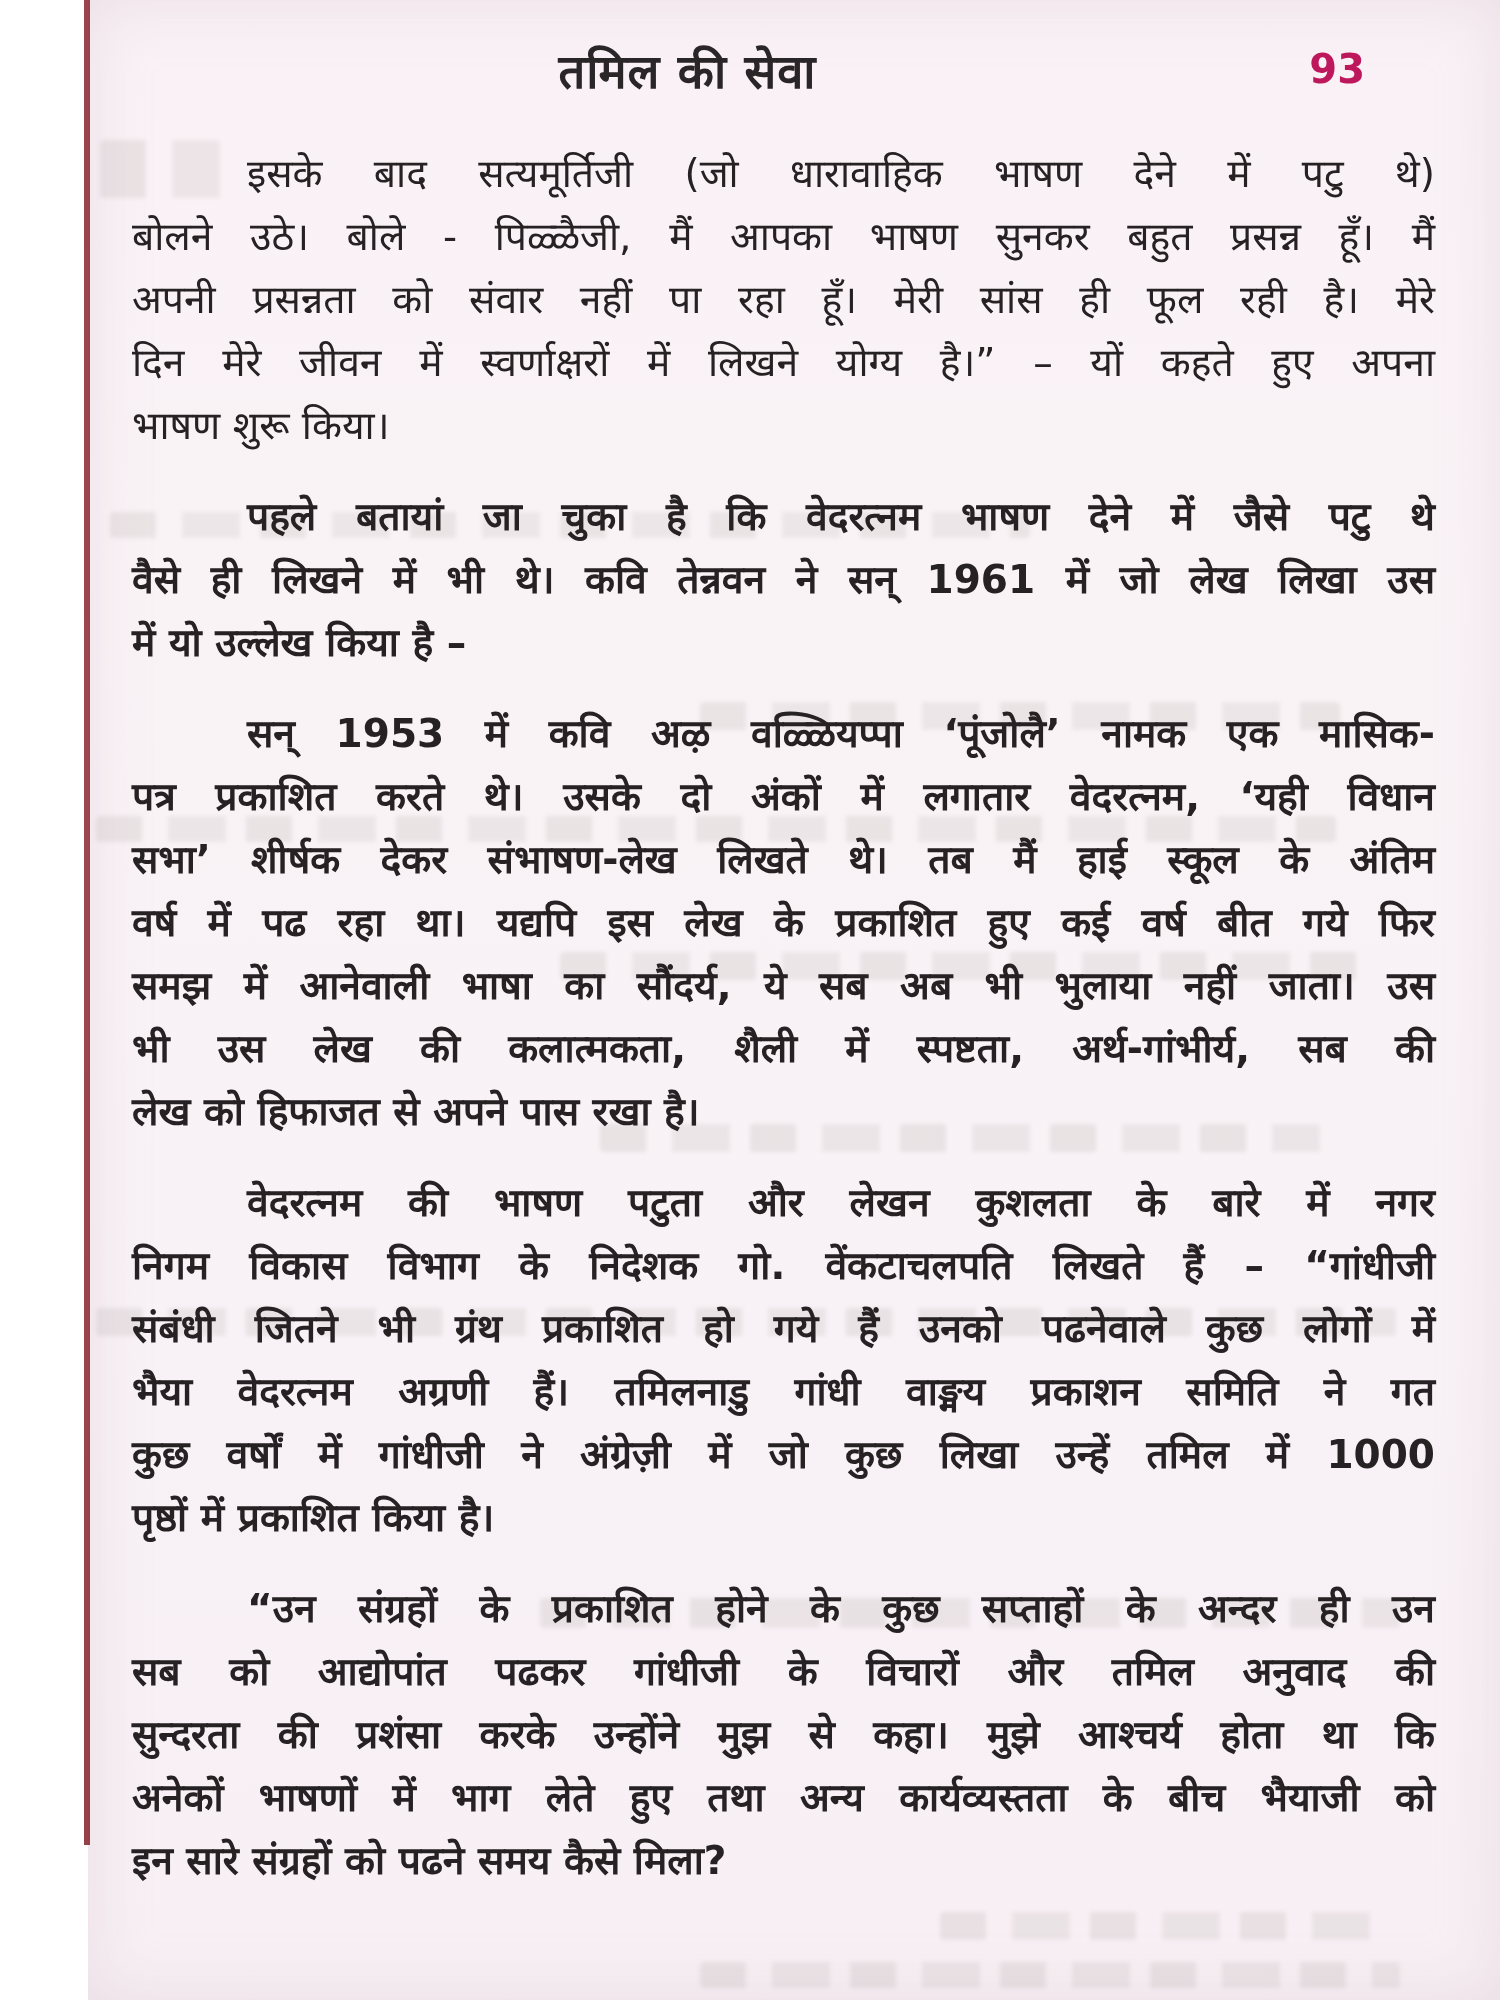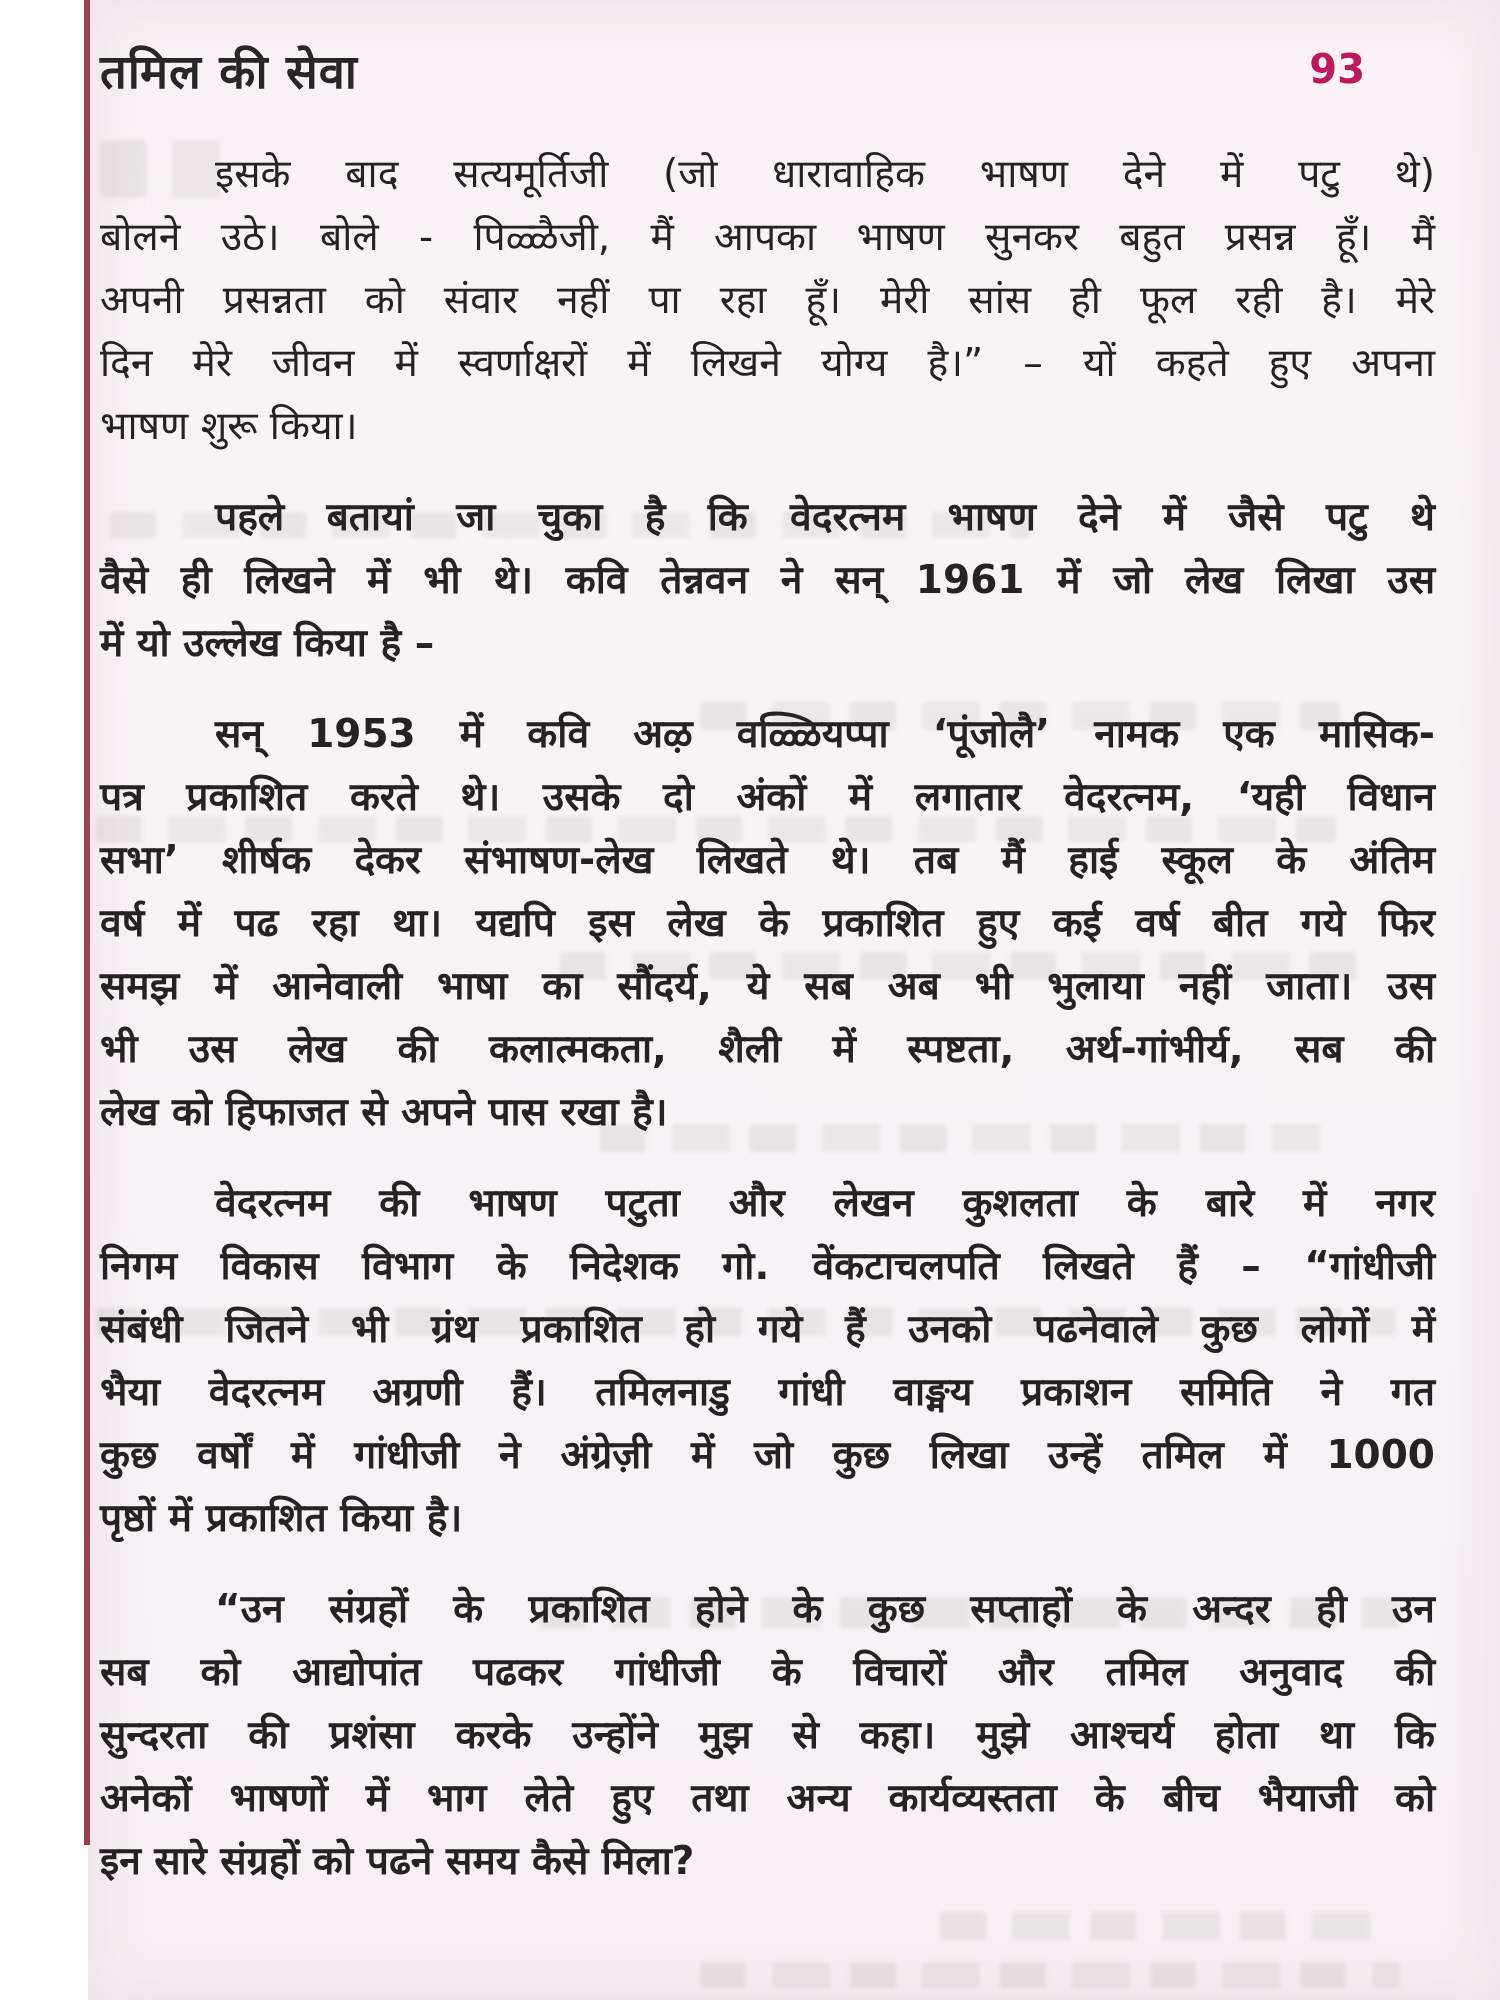--- a/index.html
+++ b/index.html
@@ -38,21 +38,21 @@
     position: absolute;
     left: 100px;
     right: 65px;
     top: 38px;
     height: 60px;
   }
   .page-title {
     position: absolute;
     left: 0;
     right: 160px;
-    text-align: left;
+    text-align: center;
     font-size: 47px;
     font-weight: bold;
     color: #2a2526;
     letter-spacing: 1px;
   }
   .page-number {
     position: absolute;
     right: 70px;
     top: 8px;
     font-size: 40px;
@@ -68,20 +68,21 @@
     font-size: 39px;
     line-height: 63px;
   }
   .paragraph + .paragraph { margin-top: 28px; font-weight: bold; }
   .line {
     text-align: justify;
     text-align-last: justify;
     white-space: normal;
     height: 63px;
     overflow: visible;
+    margin-left: 32px;
   }
   .line.first { text-indent: 115px; }
   .line.last  { text-align-last: left; }
   
   .ghost {
     position: absolute;
     filter: blur(2px);
     opacity: 0.20;
     background: repeating-linear-gradient(
       90deg,

